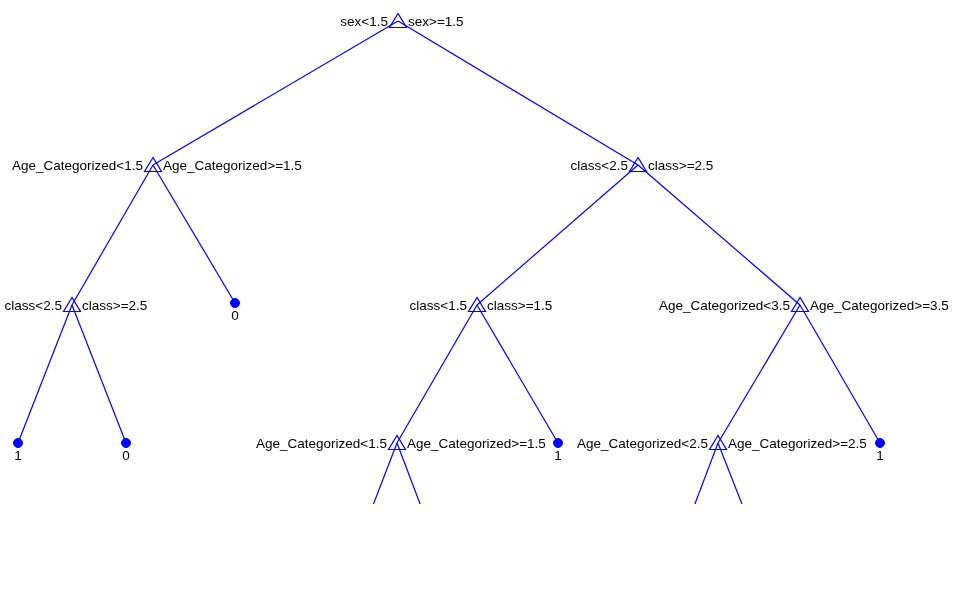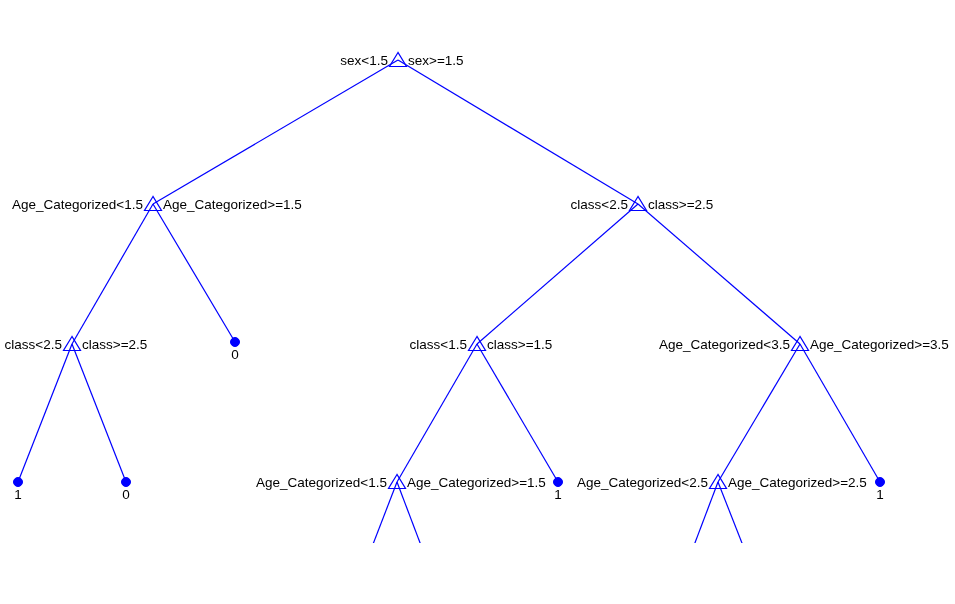--- a/index.html
+++ b/index.html
@@ -6,21 +6,20 @@
     margin: 0;
     padding: 0;
     background: #ffffff;
   }
   #figure {
     position: relative;
     width: 955px;
     height: 504px;
     background: #ffffff;
     overflow: hidden;
-    margin-top: 39px;
   }
   #tree-svg {
     display: block;
   }
   .lbl {
     font-family: "Liberation Sans", sans-serif;
     font-size: 13.5px;
   }
 </style>
 </head>

